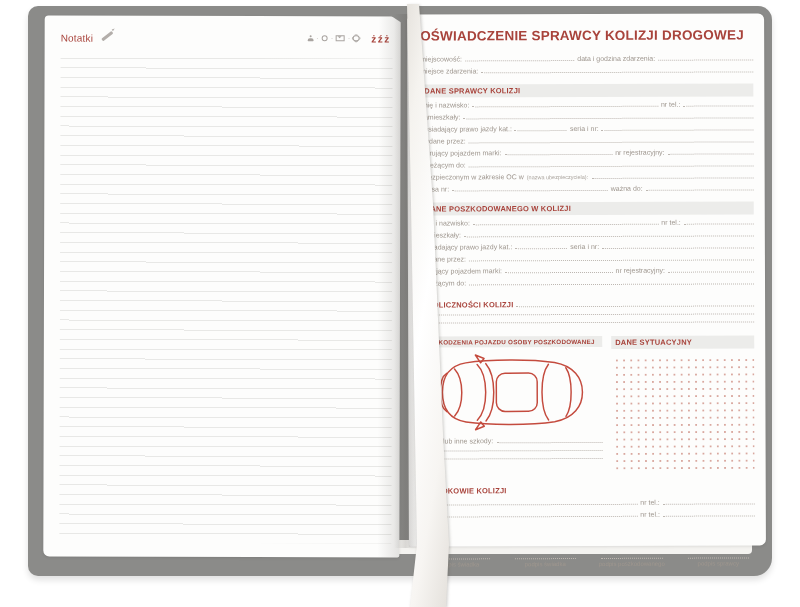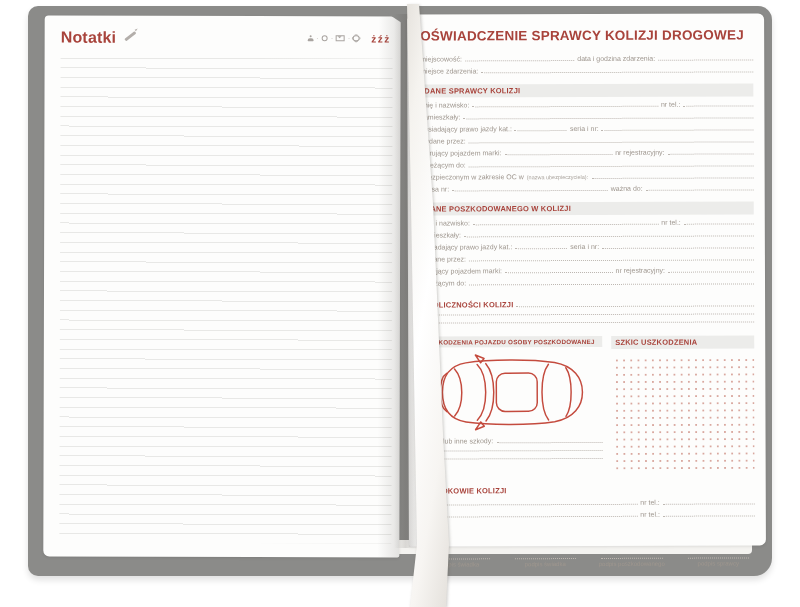--- a/index.html
+++ b/index.html
@@ -32,21 +32,21 @@
   .page-right{left:408px;top:14px;width:357px;height:532px;border-radius:1px 6px 6px 2px;transform:rotate(-.2deg);}
   .page-left::after{content:'';position:absolute;right:0;top:0;bottom:0;width:22px;
     background:linear-gradient(to right,rgba(90,85,80,0),rgba(90,85,80,.16));}
   .page-right::before{content:'';position:absolute;left:0;top:0;bottom:0;width:18px;
     background:linear-gradient(to left,rgba(90,85,80,0),rgba(90,85,80,.14));pointer-events:none;}
   .spine-shadow{position:absolute;left:394px;top:14px;width:26px;height:534px;z-index:5;pointer-events:none;
     background:linear-gradient(to right,rgba(60,55,50,0),rgba(60,55,50,.15) 45%,rgba(60,55,50,.08) 60%,rgba(60,55,50,0));}
 
   
   .lp-head{position:absolute;left:16px;right:10px;top:14px;display:flex;justify-content:space-between;align-items:center;height:16px;}
-  .lp-title{font-size:16px;font-weight:bold;color:#a8433b;letter-spacing:.2px;}
+  .lp-title{font-size:10px;font-weight:normal;color:#a8433b;letter-spacing:.2px;}
   .lp-left{display:flex;align-items:center;}
   .lp-icons{display:flex;align-items:center;gap:3px;}
   .sep-dot{font-size:6px;color:#b3aeaa;line-height:6px;}
   .brand{font-size:10px;font-weight:bold;color:#a8433b;letter-spacing:1.5px;margin-left:9px;}
   .ruled{position:absolute;left:16px;right:8px;top:42px;height:485px;
     background:repeating-linear-gradient(to bottom,#e8e8e6 0 1px,transparent 1px 9.7px);}
 
   
   .icon-pencil{display:inline-block;width:13px;height:2.5px;background:#b3aeaa;border-radius:1px;
     transform:rotate(-38deg);position:relative;top:-2px;left:7px;}
@@ -251,21 +251,21 @@
             <span class="dots"></span>
           </div>
           <div class="row">
               <span class="dots"></span>
             </div>
           <div class="row">
               <span class="dots"></span>
             </div>
         </div>
         <div class="col-r">
-          <div class="band">SZKIC USZKODZENIA</div>
+          <div class="band">DANE SYTUACYJNY</div>
           <div class="dotgrid"></div>
         </div>
       </div>
 
       <div class="redh" style="margin-top:13px;">ŚWIADKOWIE KOLIZJI</div>
       <div class="row">
         <span class="num">1.</span>
         <span class="dots"></span>
         <span class="lbl">nr tel.:</span>
         <span class="dots-fixed" style="width:92px;"></span>

